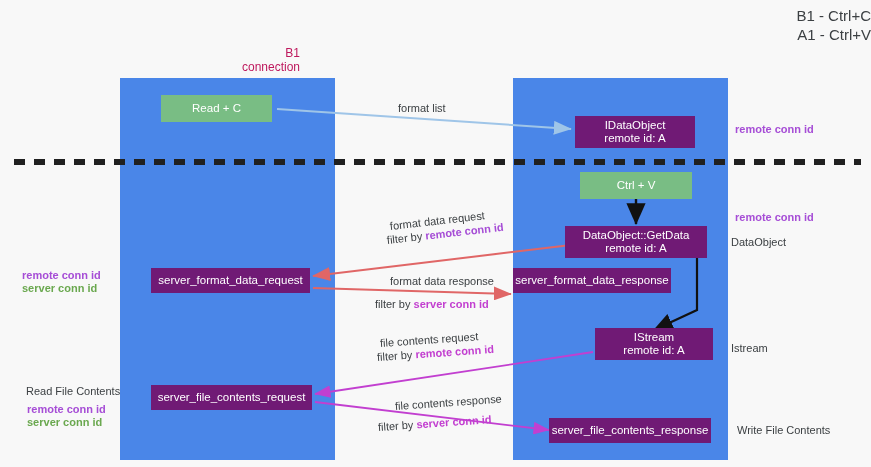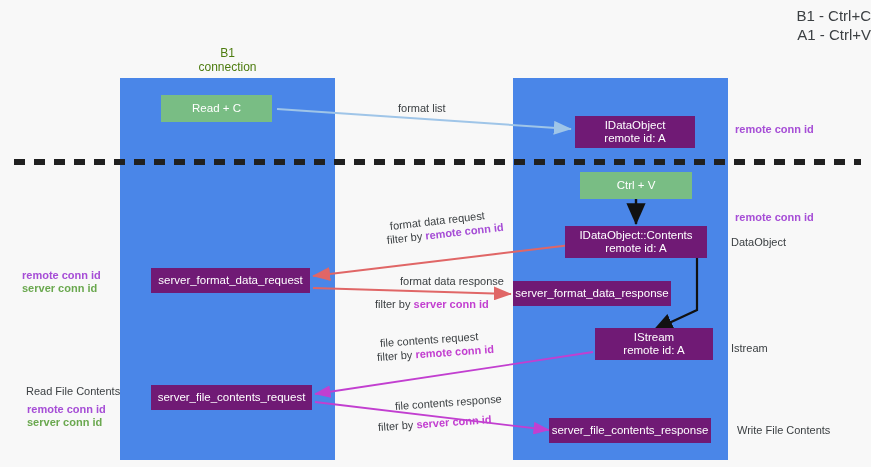--- a/index.html
+++ b/index.html
@@ -18,21 +18,21 @@
   #edges{position:absolute;left:0;top:0;width:871px;height:467px;pointer-events:none;}
 
   
   .title{
     position:absolute;left:0;top:6px;width:871px;
     text-align:right;font-size:15px;line-height:19px;color:#3c4043;
   }
 
   
   .col-head{
-    position:absolute;text-align:center;font-size:12px;line-height:14px;color:#4d7c0f;
+    position:absolute;text-align:right;font-size:12px;line-height:14px;color:#be185d;
   }
   .col-head .ttl{display:block;}
   .col-head .sub{display:block;}
 
   
   .lane{position:absolute;background:#4a86e8;}
 
   
   .node{
     position:absolute;box-sizing:border-box;
@@ -112,29 +112,29 @@
   <div class="node orange" style="left:575px;top:116px;width:120px;height:32px;">
     <span class="l1">IDataObject</span>
     <span class="l2">remote id: A</span>
   </div>
 
   <div class="node green" style="left:580px;top:172px;width:112px;height:27px;">
     <span class="l1">Ctrl + V</span>
   </div>
 
   <div class="node orange" style="left:565px;top:226px;width:142px;height:32px;">
-    <span class="l1">IDataObject::Contents</span>
+    <span class="l1">DataObject::GetData</span>
     <span class="l2">remote id: A</span>
   </div>
 
   <div class="node orange" style="left:151px;top:268px;width:159px;height:25px;">
     <span class="l1">server_format_data_request</span>
   </div>
 
-  <div class="node orange" style="left:513px;top:281px;width:158px;height:25px;">
+  <div class="node orange" style="left:513px;top:268px;width:158px;height:25px;">
     <span class="l1">server_format_data_response</span>
   </div>
 
   <div class="node orange" style="left:595px;top:328px;width:118px;height:32px;">
     <span class="l1">IStream</span>
     <span class="l2">remote id: A</span>
   </div>
 
   <div class="node orange" style="left:549px;top:418px;width:162px;height:25px;">
     <span class="l1">server_file_contents_response</span>
@@ -144,21 +144,21 @@
     <span class="l1">server_file_contents_request</span>
   </div>
 
   <div class="anno c-dark" style="left:398px;top:102px;">format list</div>
 
   <div class="anno c-dark rot-slight" style="left:390px;top:220px;">format data request</div>
   <div class="anno rot-slight" style="left:387px;top:234px;">
     <span class="c-dark">filter by </span><span class="c-purple">remote conn id</span>
   </div>
 
-  <div class="anno c-dark" style="left:400px;top:275px;">format data response</div>
+  <div class="anno c-dark" style="left:390px;top:275px;">format data response</div>
   <div class="anno" style="left:375px;top:298px;">
     <span class="c-dark">filter by </span><span class="c-magenta">server conn id</span>
   </div>
 
   <div class="anno c-dark rot-tiny" style="left:380px;top:337px;">file contents request</div>
   <div class="anno rot-tiny" style="left:377px;top:351px;">
     <span class="c-dark">filter by </span><span class="c-magenta">remote conn id</span>
   </div>
 
   <div class="anno c-dark rot-tiny" style="left:395px;top:400px;">file contents response</div>

